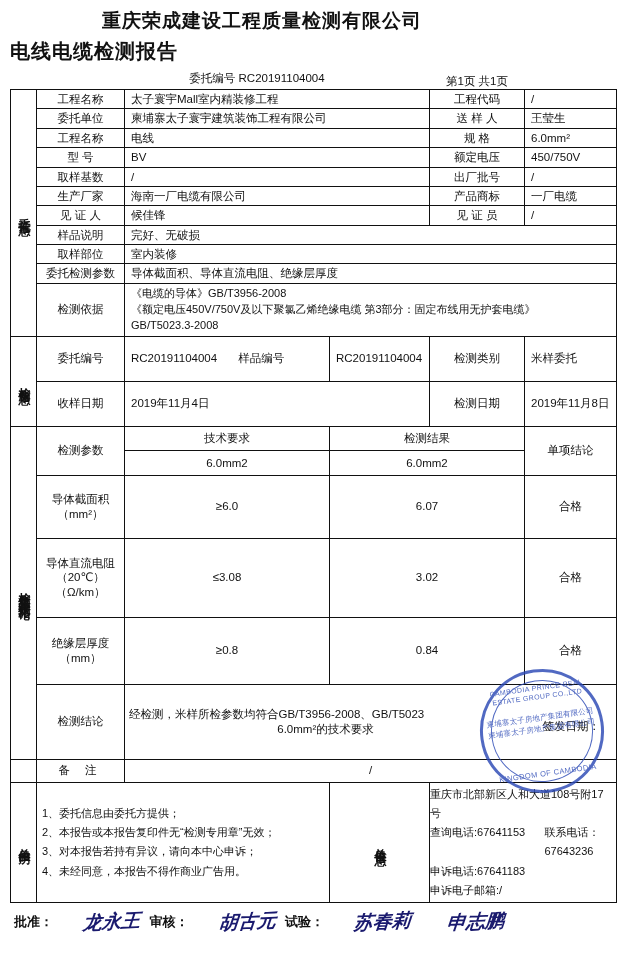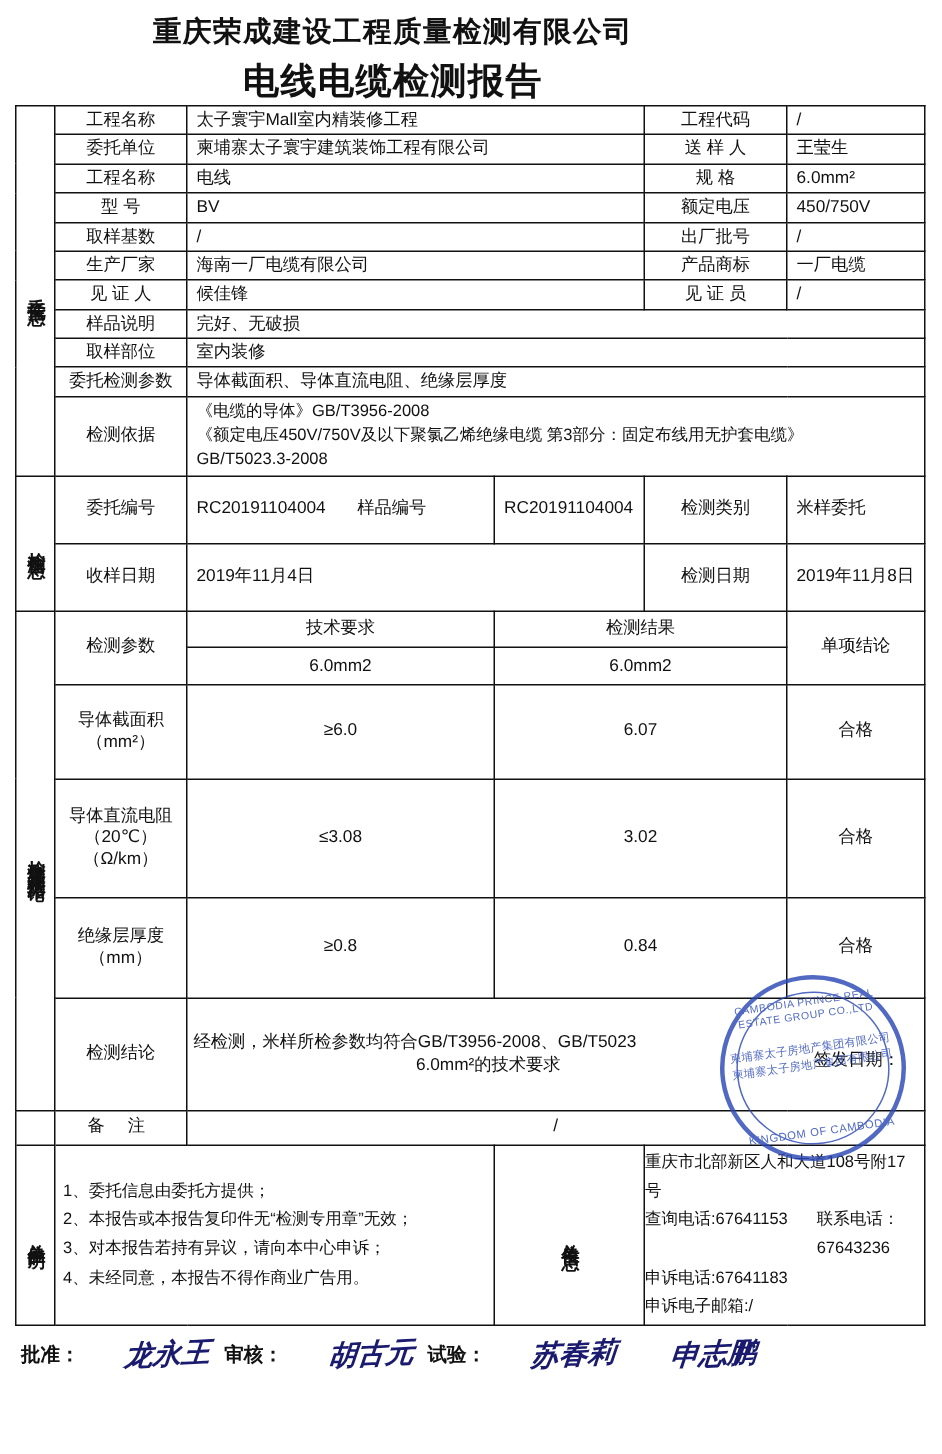--- a/index.html
+++ b/index.html
@@ -10,21 +10,21 @@
     color:#111;
     position:relative;
     overflow:hidden;
   }
   .page{width:524px;height:969px;position:relative;box-sizing:border-box;padding:0 10px;}
   .title1{
     text-align:center;font-size:19px;font-weight:bold;letter-spacing:1px;
     padding-top:8px;
   }
   .title2{
-    text-align:center;font-size:24px;font-weight:bold;letter-spacing:1px;
+    text-align:left;font-size:20px;font-weight:bold;letter-spacing:1px;
     padding-top:4px;
   }
   .subline{
     display:flex;align-items:flex-end;justify-content:center;
     font-size:11.5px;padding-top:6px;padding-bottom:3px;position:relative;
   }
   .subline .code{margin-left:-10px;}
   .subline .pages{position:absolute;right:6px;bottom:0;font-size:11.5px;}
   table{
     border-collapse:collapse;width:100%;table-layout:fixed;
@@ -100,20 +100,27 @@
   .spacer{flex:1;}
 </style>
 </head>
 <body>
 
 <div class="page">
 
   <div class="title1">重庆荣成建设工程质量检测有限公司</div>
   <div class="title2">电线电缆检测报告</div>
 
+  <div class="subline">
+    <div class="code">
+      <span>委托编号</span>
+      <span>RC20191104004</span>
+    </div>
+    <div class="pages">第1页  共1页</div>
+  </div>
 
   <table>
     <colgroup>
       <col style="width:26px">
       <col style="width:88px">
       <col style="width:205px">
       <col style="width:100px">
       <col style="width:95px">
       <col style="width:92px">
     </colgroup>

